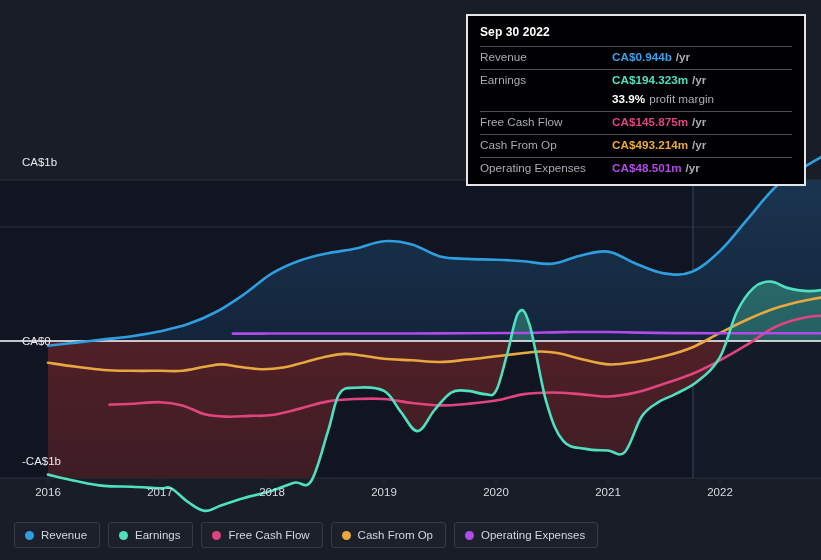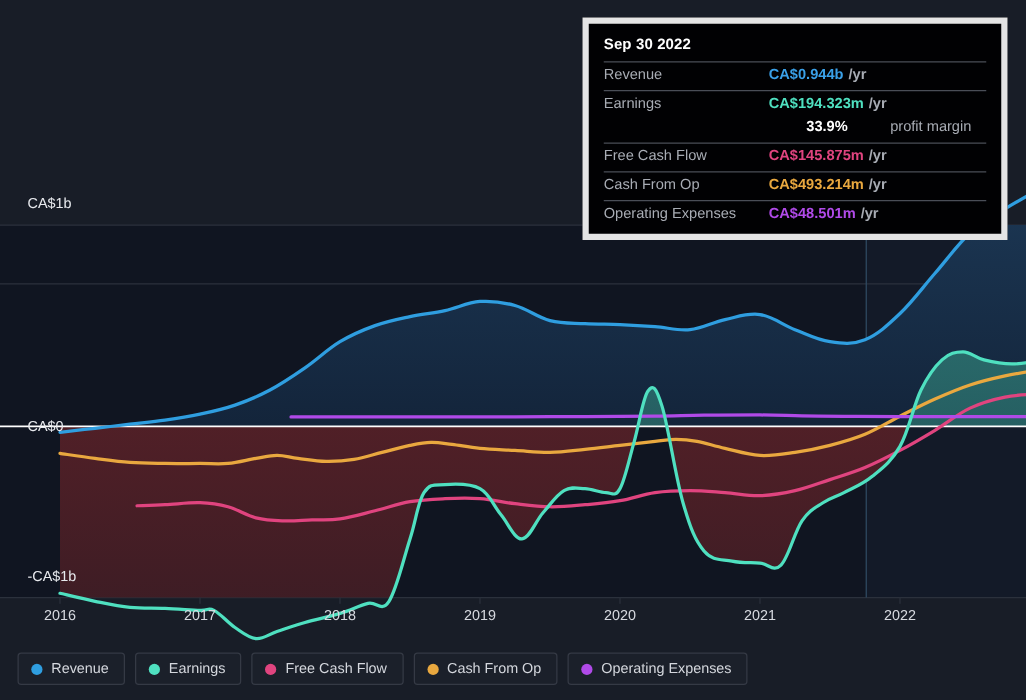--- a/index.html
+++ b/index.html
@@ -24,41 +24,41 @@
     text-anchor:middle;
     font-family:"Liberation Sans", sans-serif;
   }
 
   
   #tooltip{
     position:absolute;
     left:466px;top:14px;
     width:340px;
     background:#010103;
-    border:5px solid #e5e5e5;
+    border:2px solid #e5e5e5;
     box-sizing:border-box;
     padding:8px 12px 4px 12px;
     font-family:"Liberation Sans", sans-serif;
   }
   #tt-date{
     color:#ffffff;
     font-size:12px;
     font-weight:bold;
     padding:1px 0 7px 0;
     letter-spacing:0.1px;
   }
   .tt-row{
     display:flex;
     align-items:baseline;
     border-top:1px solid #4a4e57;
     padding:3px 0 3px 0;
     font-size:11.7px;
     min-height:16px;
   }
-  .tt-row.noline{border-top:none;padding-top:0;gap:30px;}
+  .tt-row.noline{border-top:none;padding-top:0;}
   .tt-key{
     color:#a8acb4;
     width:132px;
     flex:0 0 132px;
     white-space:nowrap;
   }
   .tt-val{font-weight:bold;white-space:nowrap;}
   .tt-unit{color:#a8acb4;font-weight:bold;margin-left:4px;}
   .tt-margin-val{color:#ffffff;font-weight:bold;}
   .tt-margin-lbl{color:#a8acb4;margin-left:4px;}

